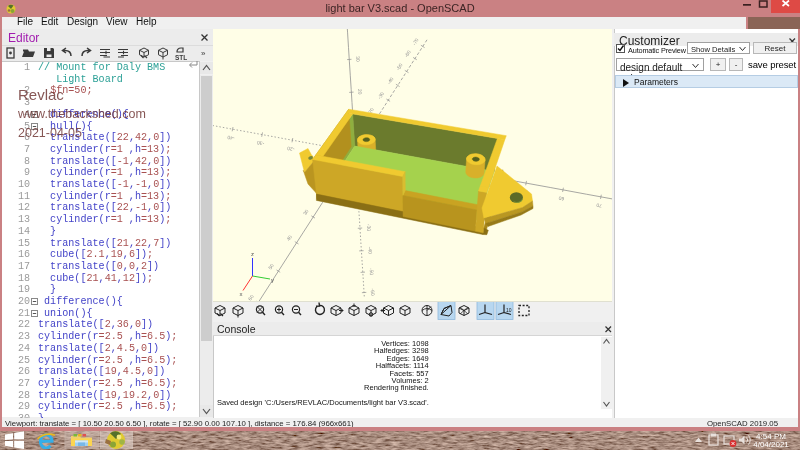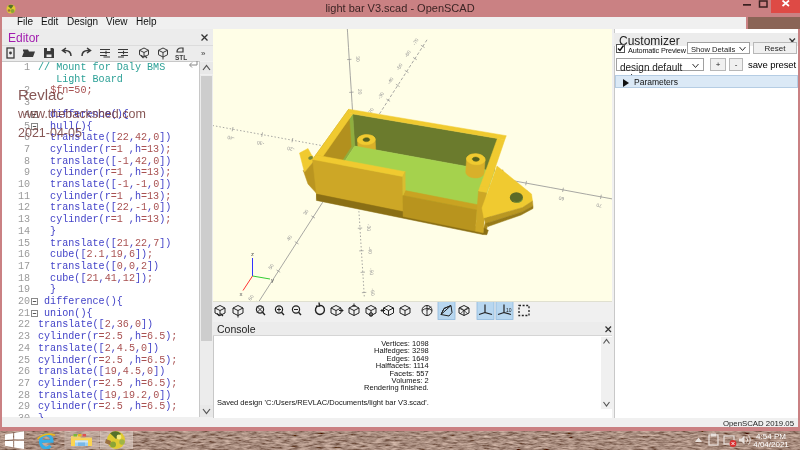--- a/index.html
+++ b/index.html
@@ -347,21 +347,22 @@
 <div class="cbtn" style="left:729px;top:58px;width:14px;height:13px;line-height:12px">-</div>
 <div class="abs" style="left:748px;top:58.5px;font-size:9.5px;letter-spacing:-0.1px;color:#000">save preset</div>
 <div class="abs" id="paramhdr">
     <svg style="position:absolute;left:7px;top:3px" width="7" height="8">
       <path d="M0 0 L6 4 L0 8 Z" fill="#111"></path>
     </svg>
     <span style="position:absolute;left:18px;top:1px">Parameters</span>
   </div>
 
 <div class="abs" id="statusbar">
-    <span style="position:absolute;right:4px;top:1px">OpenSCAD 2019.05</span>
+    <span style="position:absolute;left:3px;top:1px">Viewport: translate = [ 10.50 20.50 6.50 ], rotate = [ 52.90 0.00 107.10 ], distance = 176.84 (966x661)</span>
+    <span style="position:absolute;right:20px;top:1px">OpenSCAD 2019.05</span>
   </div>
 <div class="abs" id="winbottom"></div>
 
 <div class="abs" id="taskbar">
 <svg width="800" height="19">
  <defs>
         <filter id="fib" x="0" y="0" width="100%" height="100%">
   <feTurbulence type="fractalNoise" baseFrequency="0.12 0.55" numOctaves="3" seed="7"></feTurbulence>
   <feColorMatrix type="matrix" values="0.95 0 0 0 -0.04, 0.78 0 0 0 -0.09, 0.68 0 0 0 -0.10, 0 0 0 0 1"></feColorMatrix>
  </filter>

